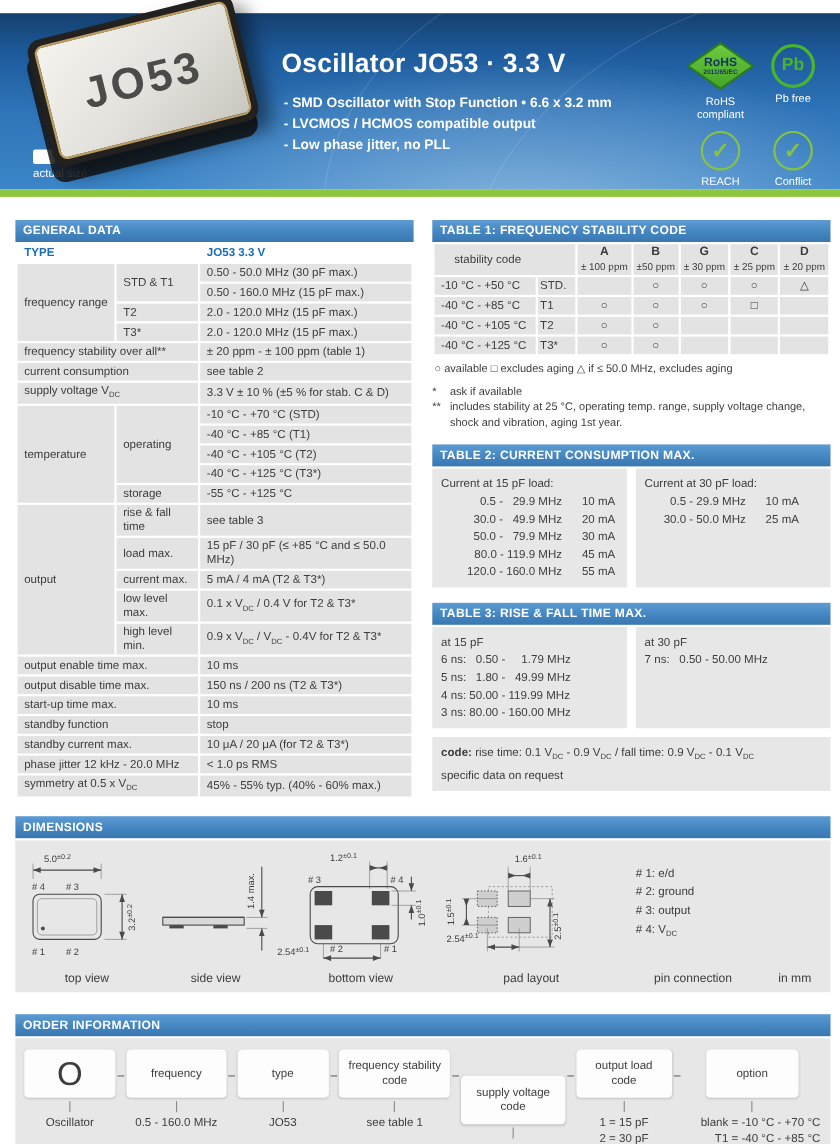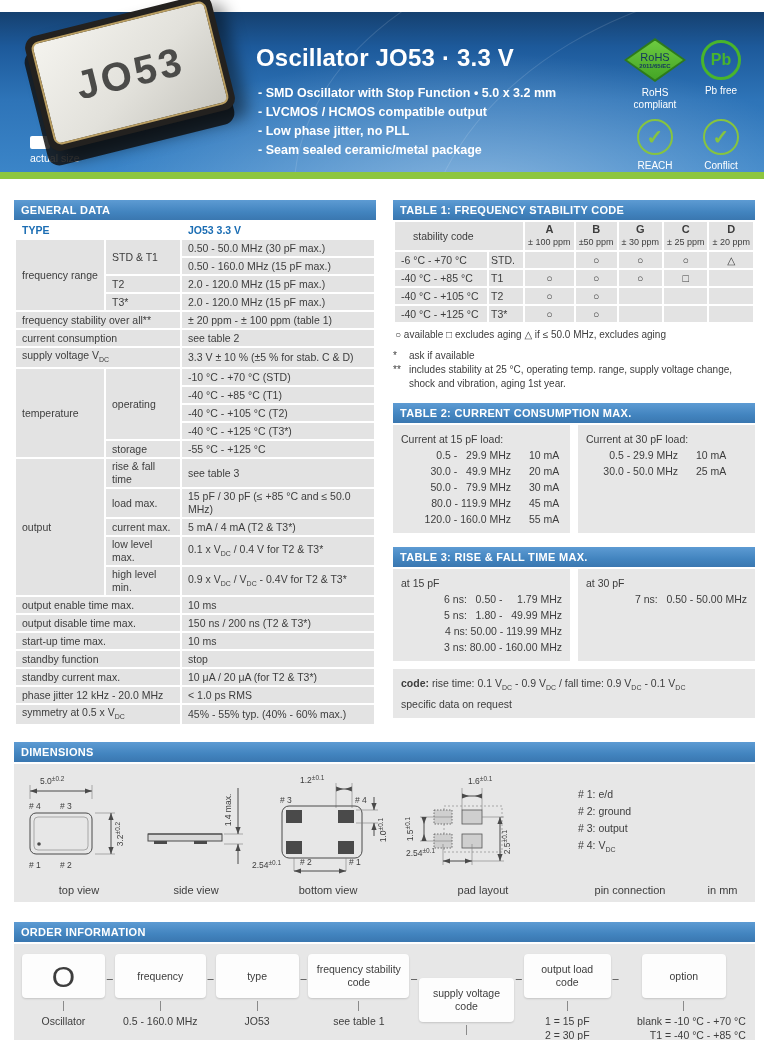--- a/index.html
+++ b/index.html
@@ -30,21 +30,21 @@
   .hd-title { position:absolute; left:256px; top:32px; color:#fff; font-size:24px; font-weight:bold; letter-spacing:0.2px;text-align:right; }
   .hd-bullets { position:absolute; left:258px; top:72px; color:#fff; font-size:12.5px; font-weight:bold; line-height:19px; }
 
   .badges { position:absolute; right:4px; top:26px; width:138px; display:flex; flex-wrap:wrap; }
   .badge-cell { width:66px; display:flex; flex-direction:column; align-items:center; margin-bottom:8px; }
   .badge-lbl { color:#fff; font-size:10px; text-align:center; margin-top:5px; line-height:12px; white-space:pre-line; }
   .rohs-d { width:62px; height:44px; clip-path:polygon(50% 0,100% 50%,50% 100%,0 50%);
     background:#2d7a1c; display:flex; align-items:center; justify-content:center; }
   .rohs-in { width:56px; height:39px; clip-path:polygon(50% 0,100% 50%,50% 100%,0 50%);
     background:linear-gradient(180deg,#6cc940,#44a525); display:flex; flex-direction:column; align-items:center; justify-content:center; }
-  .rohs-t1 { font-size:11px; font-weight:normal; color:#14355f; line-height:11px; }
+  .rohs-t1 { font-size:11px; font-weight:bold; color:#14355f; line-height:11px; }
   .rohs-t2 { font-size:6px; font-weight:bold; color:#14355f; }
   .pb-c { width:40px; height:40px; border:3px solid #49b52c; border-radius:50%; margin-top:2px;
     display:flex; align-items:center; justify-content:center; font-size:16px; font-weight:bold; color:#49b52c; }
   .chk-c { width:36px; height:36px; border:2.5px solid #86c440; border-radius:50%;
     display:flex; align-items:center; justify-content:center; font-size:20px; font-weight:bold; color:#86c440; }
 
   
   .sec-hdr { height:20px; background:linear-gradient(180deg,#5d9bd3 0%,#4284bf 60%,#3a77b0 100%);
     color:#fff; font-weight:bold; font-size:11px; line-height:20px; padding-left:7px; letter-spacing:0.3px; }
   sub { font-size:7px; }
@@ -73,21 +73,21 @@
   .fn { display:flex; }
   .fn-mark { width:16px; }
   .fn-text { flex:1; }
 
   .gbox { background:#e7e7e7; padding:6px 8px; font-size:10.5px; line-height:16px; }
   .two-box { display:flex; gap:8px; margin-top:2px; }
   .two-box .gbox { flex:1; }
   .t2row { display:flex; }
   .t2r { width:110px; text-align:right; white-space:pre; }
   .t2v { margin-left:18px; }
-  .pre { white-space:pre;text-align:right; }
+  .pre { white-space:pre; }
   .note-box { margin-top:8px; }
 
   
   .dim-sec { margin:16px 9px 0 14px; }
   .dim-body { background:#e7e7e7; margin-top:2px; padding:8px 4px 6px 4px; display:flex; }
   .fig { display:flex; flex-direction:column; height:124px; }
   .fig .cap { margin-top:auto; font-size:11px; text-align:center; color:#3d3d3d; }
   svg { overflow:visible; }
   svg text { font-size:8.5px; fill:#3d3d3d; font-family:"Liberation Sans",sans-serif; }
   .tol { font-size:6.5px; }
@@ -115,24 +115,23 @@
 <body>
 
 <div class="page">
 
   <div class="hd">
     <div class="hd-blue">
       <div class="swoosh sw1"></div>
       <div class="swoosh sw2"></div>
       <div class="hd-title">Oscillator JO53 · 3.3 V</div>
       <div class="hd-bullets">
-        <div>- SMD Oscillator with Stop Function • 5.0 x 3.2 mm</div>
+        <div>- SMD Oscillator with Stop Function • 6.6 x 3.2 mm</div>
         <div>- LVCMOS / HCMOS compatible output</div>
         <div>- Low phase jitter, no PLL</div>
-        <div>- Seam sealed ceramic/metal package</div>
       </div>
       <div class="badges">
         <div class="badge-cell">
           <div class="rohs-d">
             <div class="rohs-in">
               <div class="rohs-t1">RoHS</div>
               <div class="rohs-t2">2011/65/EC</div>
             </div>
           </div>
           <div class="badge-lbl">RoHS compliant</div>
@@ -297,21 +296,21 @@
             <td>
                   <div class="t1-letter">C</div>
                   <div class="t1-ppm">± 25 ppm</div>
                 </td>
             <td>
                   <div class="t1-letter">D</div>
                   <div class="t1-ppm">± 20 ppm</div>
                 </td>
           </tr>
           <tr>
-            <td class="t1-temp">-6 °C -  +70 °C</td>
+            <td class="t1-temp">-10 °C -  +50 °C</td>
             <td class="t1-code">STD.</td>
             <td class="t1-sym"></td>
             <td class="t1-sym">○</td>
             <td class="t1-sym">○</td>
             <td class="t1-sym">○</td>
             <td class="t1-sym">△</td>
           </tr>
           <tr>
             <td class="t1-temp">-40 °C -  +85 °C</td>
             <td class="t1-code">T1</td>

